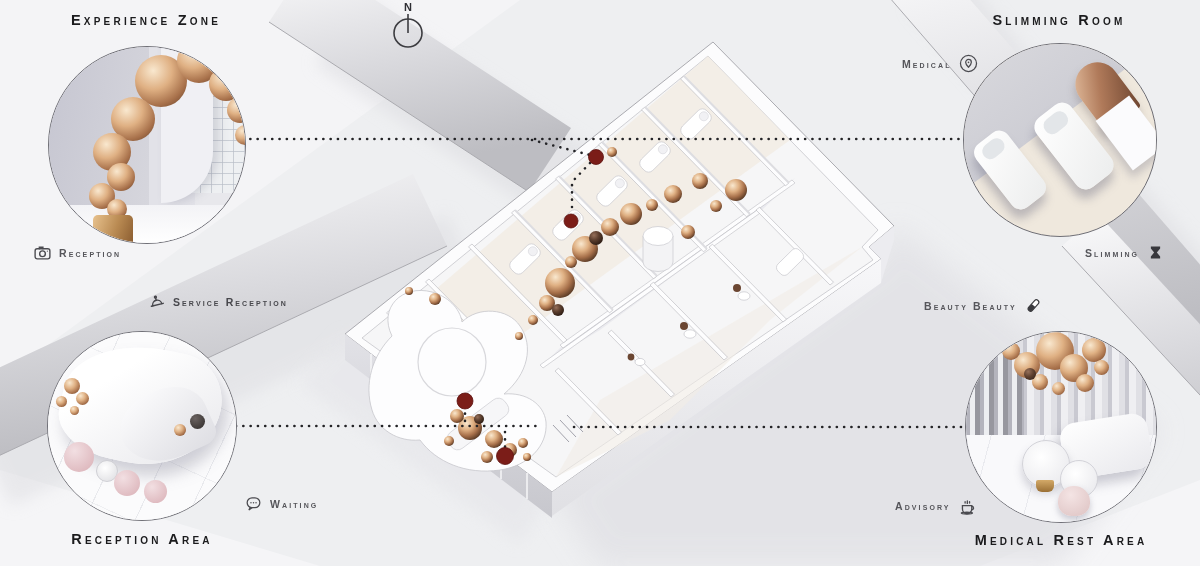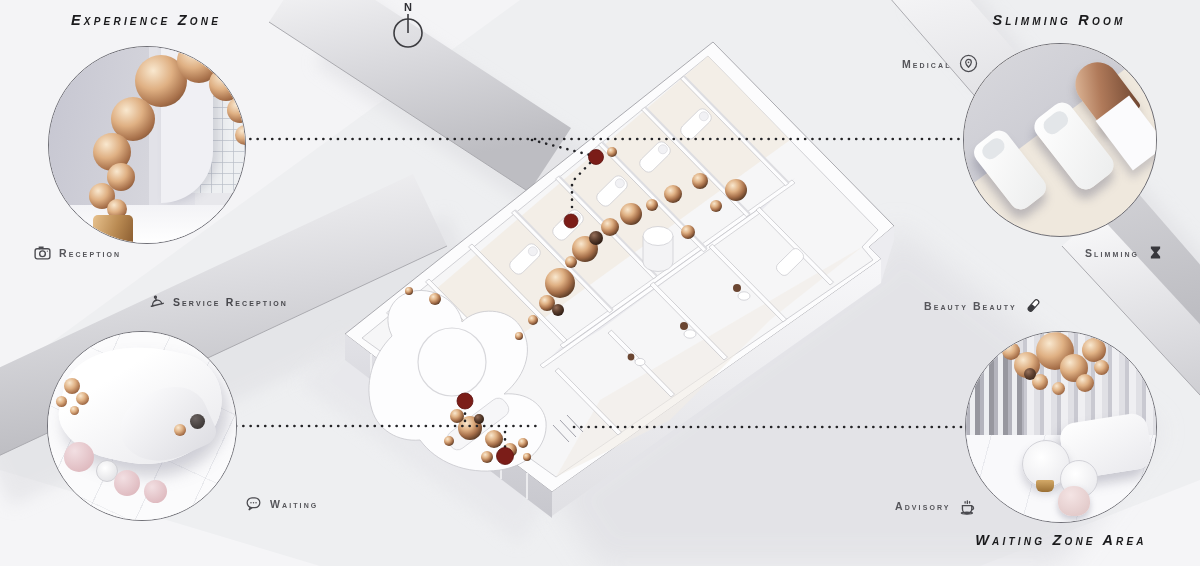--- a/index.html
+++ b/index.html
@@ -1,20 +1,20 @@
 <!DOCTYPE html>
 <html><head>
 <meta charset="utf-8">
 <style>
   html,body{margin:0;padding:0;background:#eeeff1;}
   #stage{position:relative;width:1200px;height:566px;overflow:hidden;
          font-family:"Liberation Sans",sans-serif;background:#eeeff1;}
   #siteplan{position:absolute;left:0;top:0;}
   .title{position:absolute;font-size:14.5px;font-weight:700;letter-spacing:3.2px;
-         color:#1b1b1d;font-variant:small-caps;text-align:center;font-style:italic;}
+         color:#1b1b1d;font-variant:small-caps;text-align:center;}
   .lbl{position:absolute;display:flex;align-items:center;gap:7px;font-size:10.5px;
        font-weight:700;letter-spacing:2.1px;color:#55555a;font-variant:small-caps;white-space:nowrap;}
   .lbl svg{flex:0 0 auto;}
   .callout{position:absolute;border-radius:50%;overflow:hidden;border:1px solid #6f6f76;
            background:#e8e8ec;}
   .callout *{position:absolute;}
   .sp{border-radius:50%;background:radial-gradient(circle at 35% 30%,#f9e8cf,#dfb083 38%,#a7704a 70%,#573823);}
   .spd{border-radius:50%;background:radial-gradient(circle at 35% 30%,#96705a,#5f4130 45%,#2a1a12);}
   .compass{position:absolute;left:384px;top:0;width:48px;height:52px;text-align:center;}
 </style>
@@ -324,20 +324,21 @@
     <div class="sp" style="left:28px;top:60px;width:13px;height:13px"></div>
     <div class="sp" style="left:8px;top:64px;width:11px;height:11px"></div>
     <div class="sp" style="left:22px;top:74px;width:9px;height:9px"></div>
     <div style="left:16px;top:110px;width:30px;height:30px;border-radius:50%;background:radial-gradient(circle at 35% 30%,#f2dfe2,#d9afb5)"></div>
     <div style="left:48px;top:128px;width:20px;height:20px;border-radius:50%;background:radial-gradient(circle at 40% 35%,#ffffff,#dcdce0);border:1px solid #cfcfd4"></div>
     <div style="left:66px;top:138px;width:26px;height:26px;border-radius:50%;background:radial-gradient(circle at 35% 30%,#f2dfe2,#d9afb5)"></div>
     <div style="left:96px;top:148px;width:23px;height:23px;border-radius:50%;background:radial-gradient(circle at 35% 30%,#f2dfe2,#d9afb5)"></div>
     <div style="left:142px;top:82px;width:15px;height:15px;border-radius:50%;background:radial-gradient(circle at 35% 30%,#6a6260,#2e2a29)"></div>
     <div class="sp" style="left:126px;top:92px;width:12px;height:12px"></div>
   </div>
+  <div class="title" style="left:46px;top:531px;width:192px">Reception Area</div>
   <div class="lbl" style="left:244px;top:494px">
     <svg width="19" height="19" viewBox="0 0 18 18" fill="none" stroke="#4b4b50" stroke-width="1.2" stroke-linecap="round">
       <rect x="3" y="3.6" width="12" height="9.4" rx="4.6"></rect>
       <path d="M6 12.6 l-1.4 2.6 3-2.2"></path>
       <circle cx="6.6" cy="8.3" r="0.7" fill="#4b4b50" stroke="none"></circle>
       <circle cx="9" cy="8.3" r="0.7" fill="#4b4b50" stroke="none"></circle>
       <circle cx="11.4" cy="8.3" r="0.7" fill="#4b4b50" stroke="none"></circle>
     </svg>
     <span>Waiting</span>
   </div>
@@ -365,21 +366,21 @@
     <div class="sp" style="left:48px;top:20px;width:26px;height:26px"></div>
     <div class="sp" style="left:94px;top:22px;width:28px;height:28px"></div>
     <div class="sp" style="left:116px;top:6px;width:24px;height:24px"></div>
     <div class="sp" style="left:36px;top:10px;width:18px;height:18px"></div>
     <div class="sp" style="left:110px;top:42px;width:18px;height:18px"></div>
     <div class="sp" style="left:66px;top:42px;width:16px;height:16px"></div>
     <div class="sp" style="left:128px;top:28px;width:15px;height:15px"></div>
     <div class="sp" style="left:86px;top:50px;width:13px;height:13px"></div>
     <div class="spd" style="left:58px;top:36px;width:12px;height:12px"></div>
   </div>
-  <div class="title" style="left:962px;top:532px;width:198px">Waiting Zone Area</div>
+  <div class="title" style="left:962px;top:532px;width:198px">Medical Rest Area</div>
   <div class="lbl" style="left:895px;top:496px">
     <span>Advisory</span>
     <svg width="20" height="20" viewBox="0 0 18 18" fill="none" stroke="#4b4b50" stroke-width="1.2" stroke-linecap="round">
       <path d="M4 8.6 h8.4 v3 a4.2 4.2 0 0 1 -8.4 0 Z"></path>
       <path d="M12.4 9.2 c2.1 0.1 2.1 3.1 0 3.3"></path>
       <ellipse cx="8" cy="15.4" rx="5" ry="0.8"></ellipse>
       <path d="M6.4 6.4 v-1.3 M8.4 6.7 v-2.2 M10.4 6.4 v-1.3"></path>
     </svg>
   </div>
 

